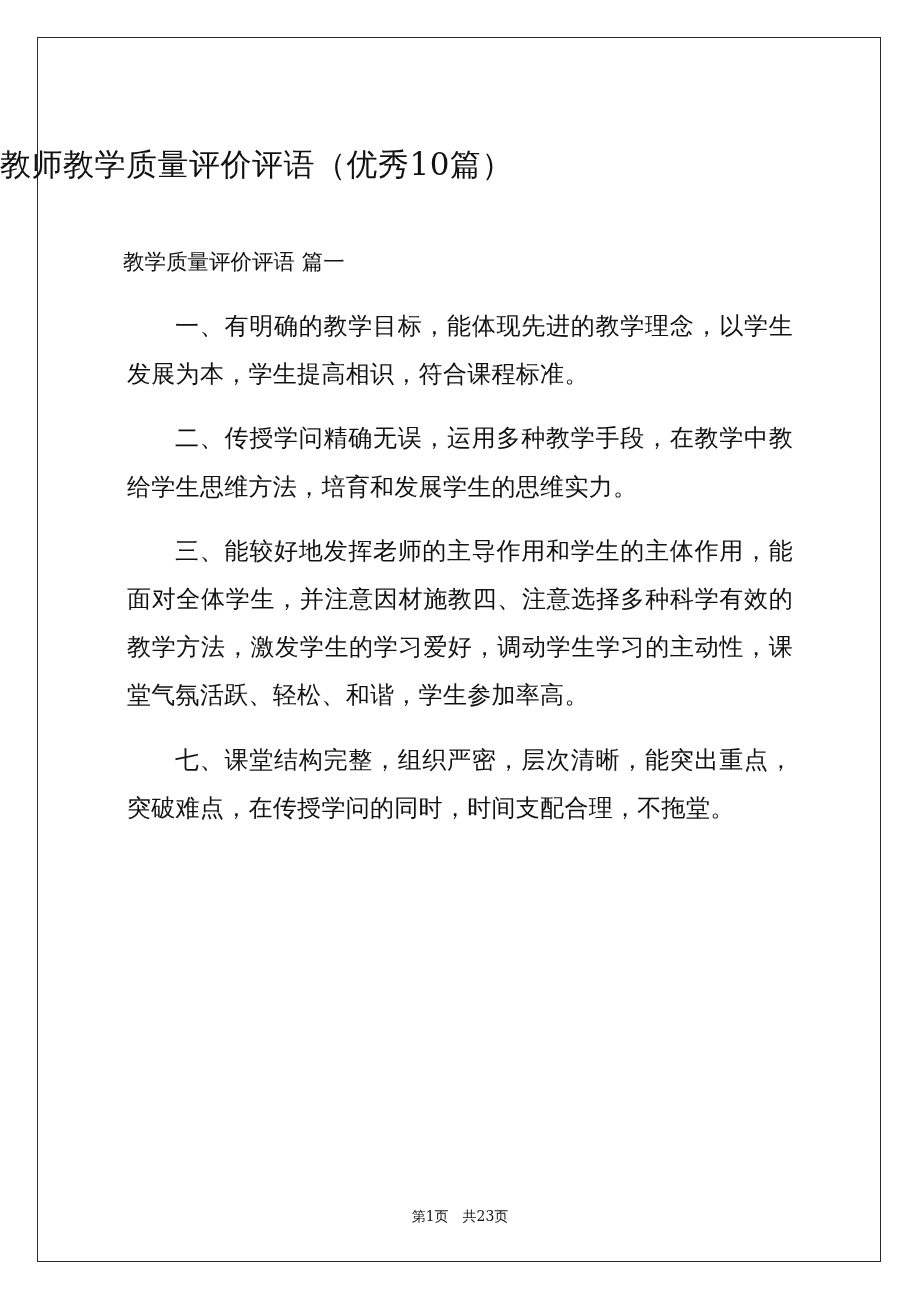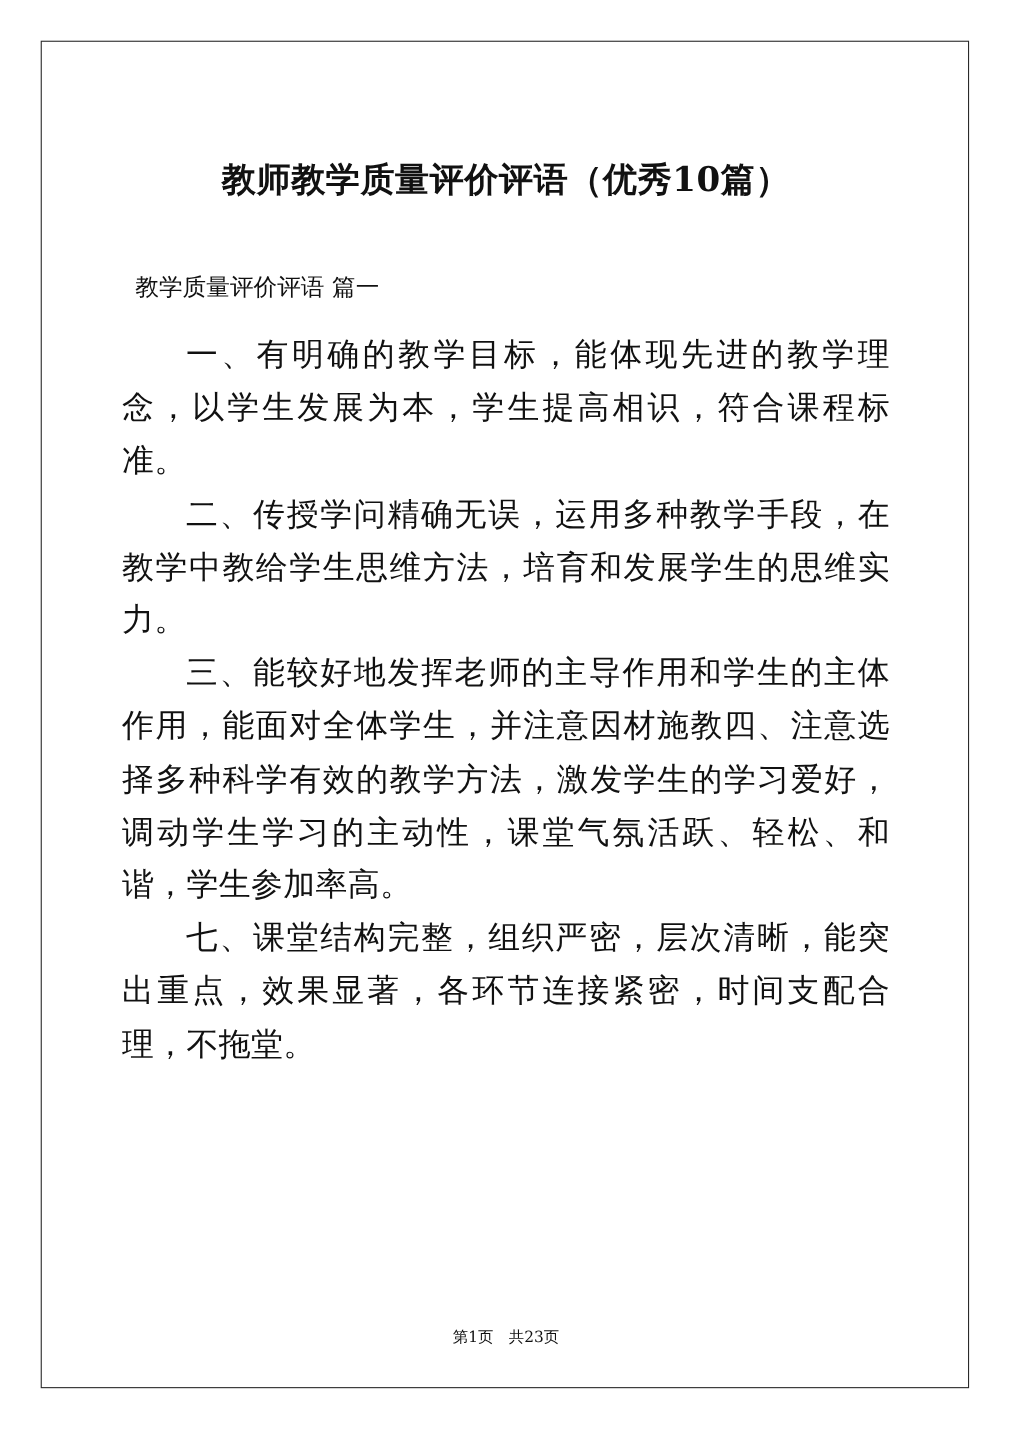--- a/index.html
+++ b/index.html
@@ -22,44 +22,43 @@
       width: 844px;
       height: 1225px;
       border: 1.5px solid #2a2a2a;
       box-sizing: border-box;
     }
     .doc-title {
       position: absolute;
       left: 0;
       width: 920px;
       top: 142px;
-      text-align: center;
       font-size: 31px;
-      font-weight: bold;
+      font-weight: normal;
       line-height: 44px;
       letter-spacing: 0.5px;
       margin: 0;
     }
     .content {
       position: absolute;
       left: 111px;
       top: 226px;
       width: 698px;
     }
     .section-heading {
       font-size: 21.5px;
       line-height: 48px;
       height: 48px;
       margin: 12px;
       white-space: nowrap;
     }
     .para {
-      font-size: 29px;
+      font-size: 24px;
       line-height: 48.2px;
-      margin: 0;
+      margin: 16px;
       text-indent: 2em;
       text-align: justify;
       text-align-last: left;
       letter-spacing: 0.3px;
     }
     .footer {
       position: absolute;
       left: 0;
       width: 920px;
       top: 1206px;
@@ -77,18 +76,18 @@
 
 <div class="page-frame"></div>
 
 <h1 class="doc-title">教师教学质量评价评语（优秀10篇）</h1>
 
 <div class="content">
   <p class="section-heading">教学质量评价评语 篇一</p>
   <p class="para">一、有明确的教学目标，能体现先进的教学理念，以学生发展为本，学生提高相识，符合课程标准。</p>
   <p class="para">二、传授学问精确无误，运用多种教学手段，在教学中教给学生思维方法，培育和发展学生的思维实力。</p>
   <p class="para">三、能较好地发挥老师的主导作用和学生的主体作用，能面对全体学生，并注意因材施教四、注意选择多种科学有效的教学方法，激发学生的学习爱好，调动学生学习的主动性，课堂气氛活跃、轻松、和谐，学生参加率高。</p>
-  <p class="para">七、课堂结构完整，组织严密，层次清晰，能突出重点，效果显著，各环节连接紧密，时间支配合理，不拖堂。</p>
+  <p class="para">七、课堂结构完整，组织严密，层次清晰，能突出重点，突破难点，在传授学问的同时，时间支配合理，不拖堂。</p>
 </div>
 
 <div class="footer">
   <span>第1页</span><span>共23页</span>
 </div>
 
 </body></html>

